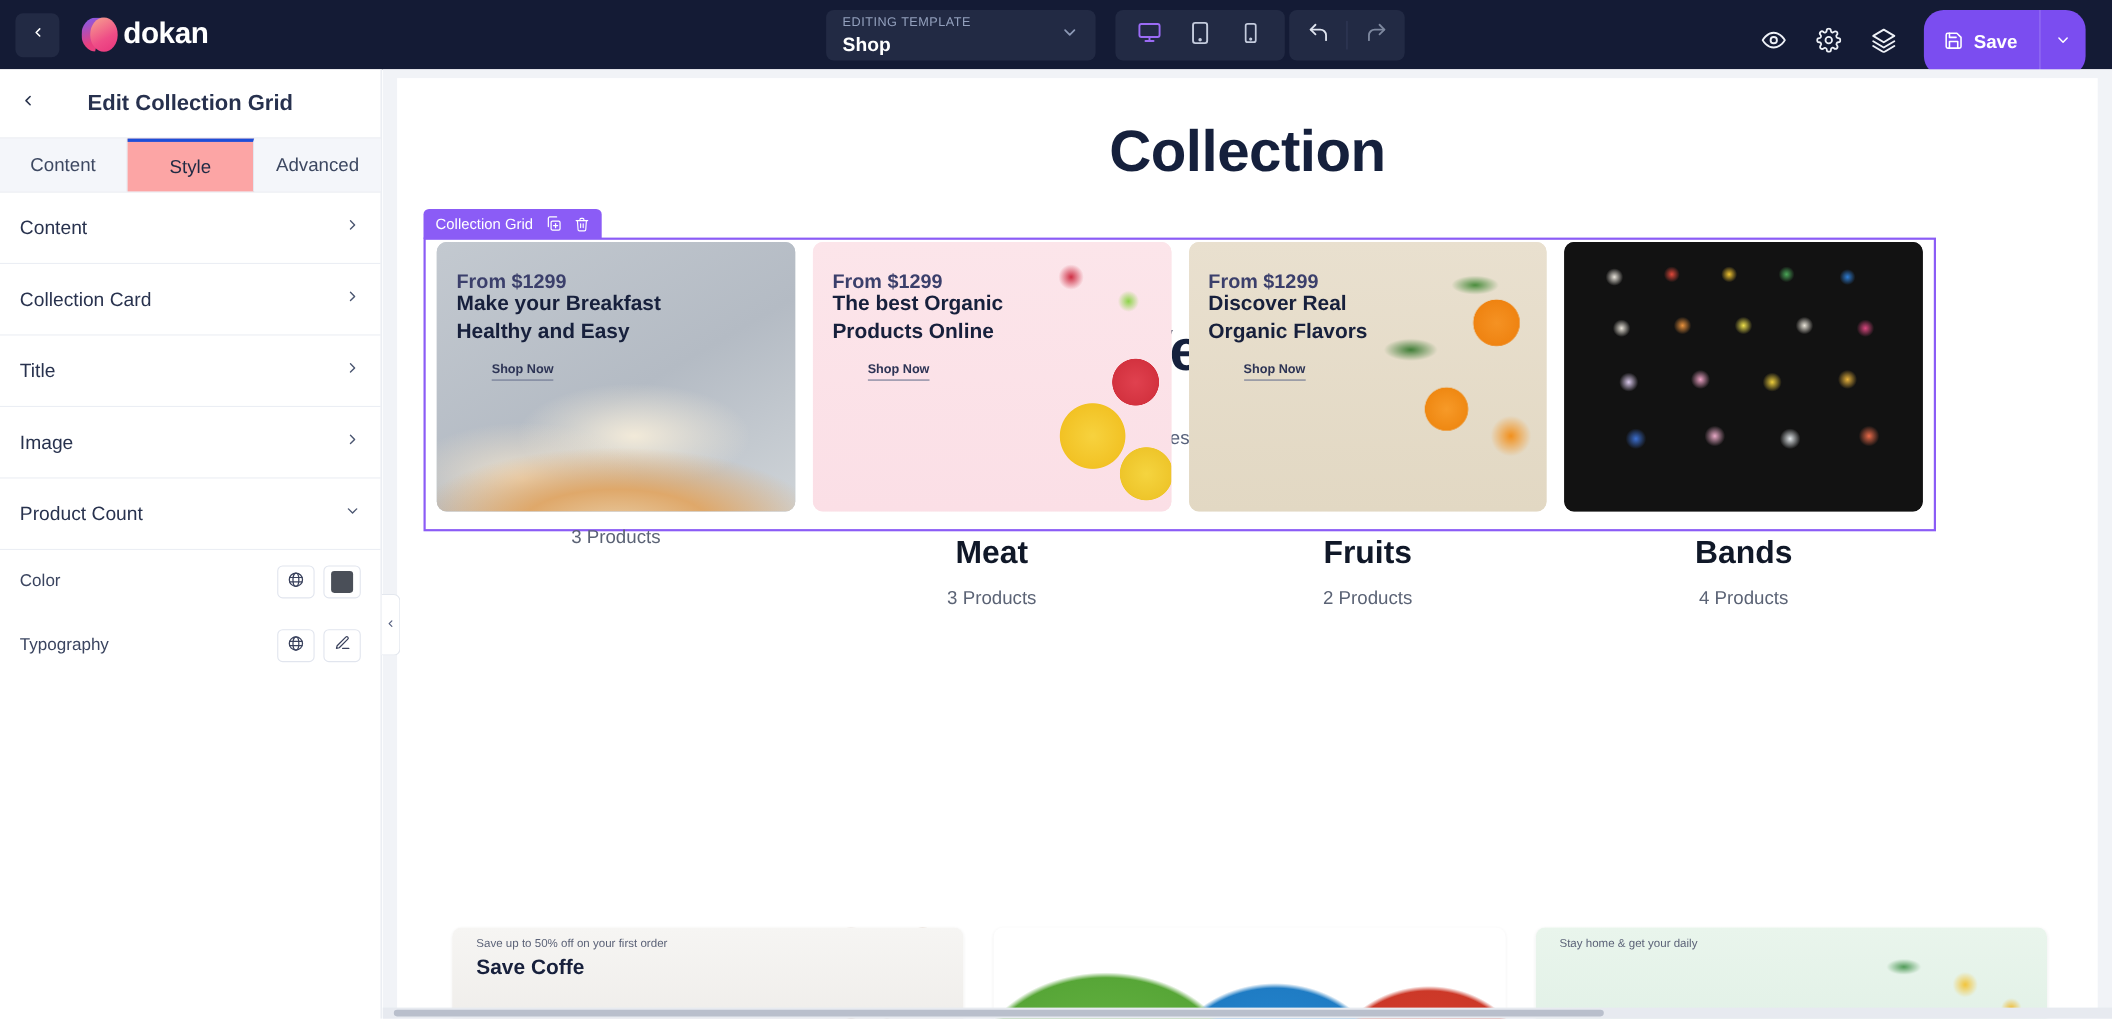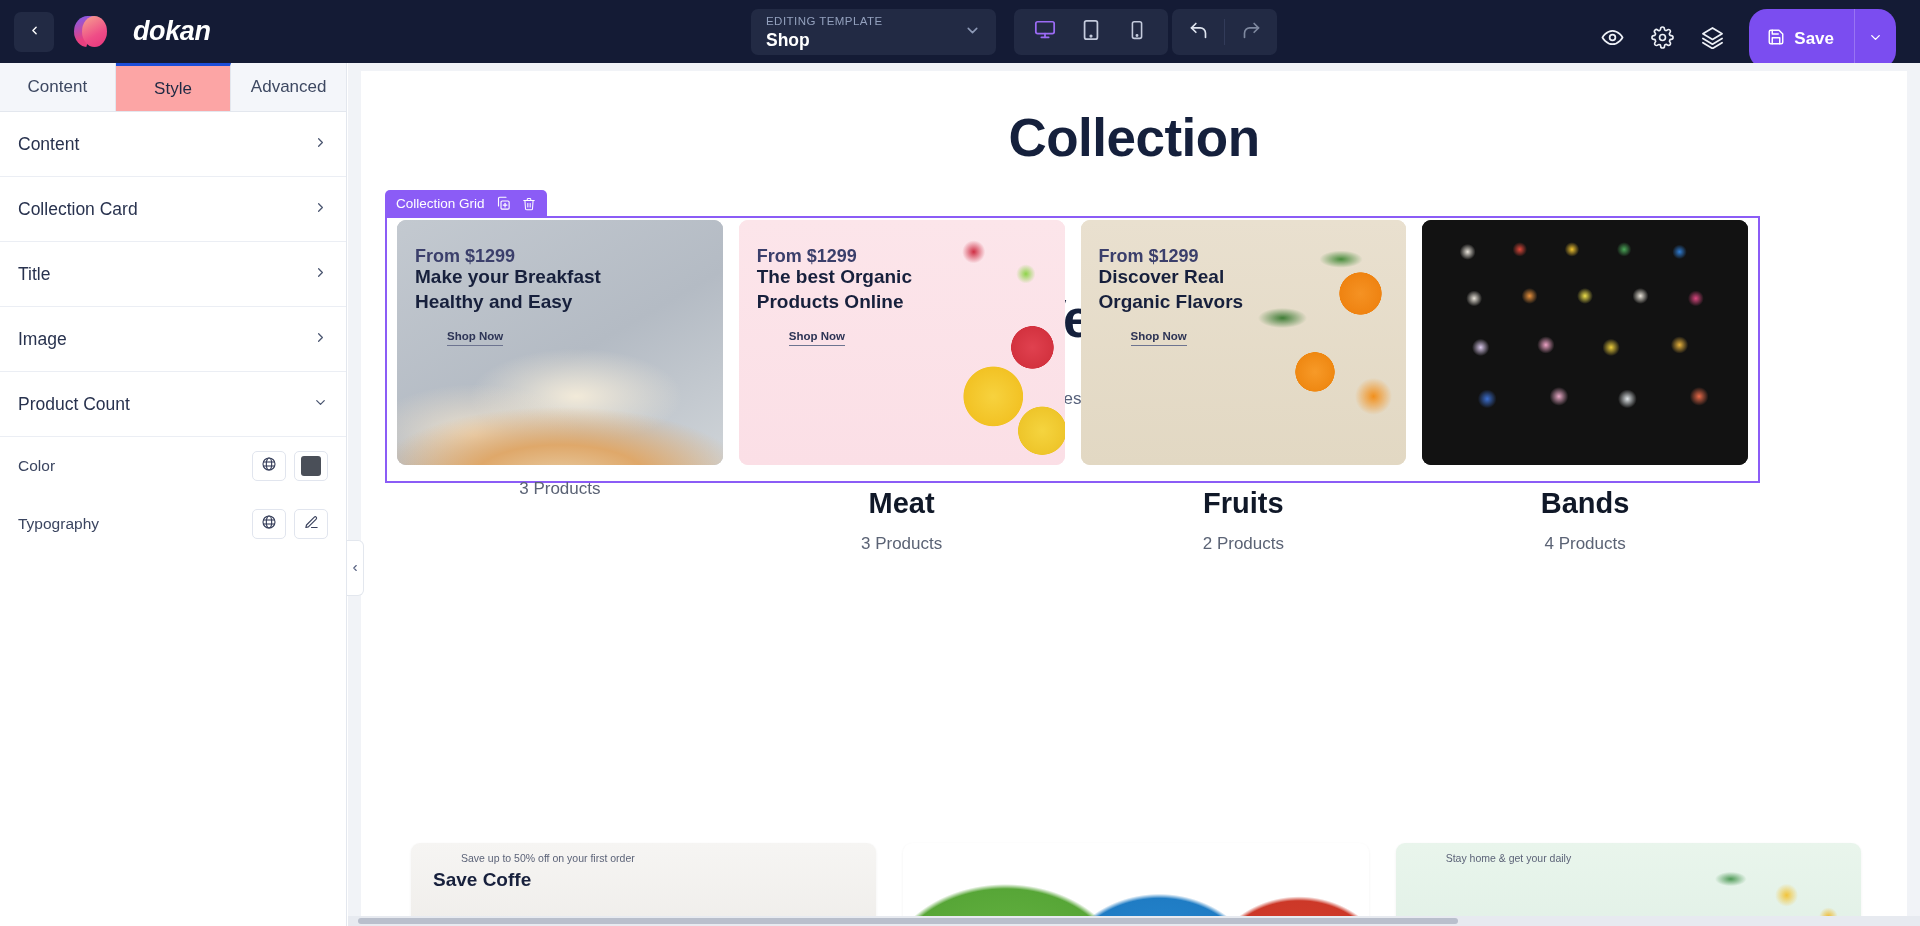--- a/index.html
+++ b/index.html
@@ -17,21 +17,21 @@
     background: #141b35;
     display: flex; align-items: center;
   }
   .back-square {
     width: 40px; height: 40px; margin-left: 14px;
     background: #222a44; border-radius: 7px;
     display: flex; align-items: center; justify-content: center;
     cursor: pointer;
   }
   .back-square svg { stroke: #ffffff; }
-  .brand { display: flex; align-items: center; gap: 26px; margin-left: 20px; font-style: italic; }
+  .brand { display: flex; align-items: flex-start; gap: 5px; margin-left: 20px; }
   .brand-mark { position: relative; width: 33px; height: 33px; }
   .brand-mark .blob-a {
     position: absolute; left: 0; top: 1px;
     width: 20px; height: 31px;
     background: linear-gradient(160deg,#7b5cf0 0%,#e8407f 70%);
     border-radius: 14px 0 0 14px / 16px 0 0 16px;
     clip-path: polygon(0 0, 100% 0, 62% 100%, 0 100%);
   }
   .brand-mark .blob-b {
     position: absolute; left: 8px; top: 1px;
@@ -231,21 +231,21 @@
   .vtab.active { color: #2c3650; border-bottom: 2.5px solid #8fc46a; }
 
   .vendor-row {
     position: absolute; left: 50px; top: 772px;
     width: 1450px; height: 90px; display: flex; gap: 27px;
   }
   .vendor-card {
     flex: 1; border-radius: 9px; overflow: hidden; position: relative;
     box-shadow: 0 1px 3px rgba(0,0,0,0.06);
   }
-  .v-sub { position: absolute; left: 22px; top: 9px; font-size: 10.5px; color: #5c6378; margin-left: 28px; }
+  .v-sub { position: absolute; left: 22px; top: 9px; font-size: 10.5px; color: #5c6378; }
   .v-title { position: absolute; left: 22px; top: 26px; font-size: 19px; font-weight: 700; color: #17203c; }
 
   .scrollbar {
     position: absolute; left: 348px; bottom: 0; width: 1572px; height: 10px;
     background: #e7eaf0;
   }
   .scrollthumb {
     position: absolute; left: 10px; top: 2px; width: 1100px; height: 6px;
     background: #b9bfcc; border-radius: 3px;
   }
@@ -375,20 +375,30 @@
               <polyline points="6 9 12 15 18 9"></polyline>
             </svg>
         </span>
       </div>
     </div>
   </div>
 </div>
 
 <div class="panel">
 
+  <div class="panel-head">
+    <span class="panel-back">
+      <span>
+        <svg width="15" height="15" viewBox="0 0 24 24" fill="none" stroke="#2a344e" stroke-width="2.3" stroke-linecap="round" stroke-linejoin="round">
+            <polyline points="15 18 9 12 15 6"></polyline>
+          </svg>
+      </span>
+    </span>
+    <span class="panel-title">Edit Collection Grid</span>
+  </div>
 
   <div class="tabs">
     <div class="tab">Content</div>
     <div class="tab active">Style</div>
     <div class="tab">Advanced</div>
   </div>
 
   <div class="sec-row">
     <span class="sec-label">Content</span>
     <span class="sec-chev">

